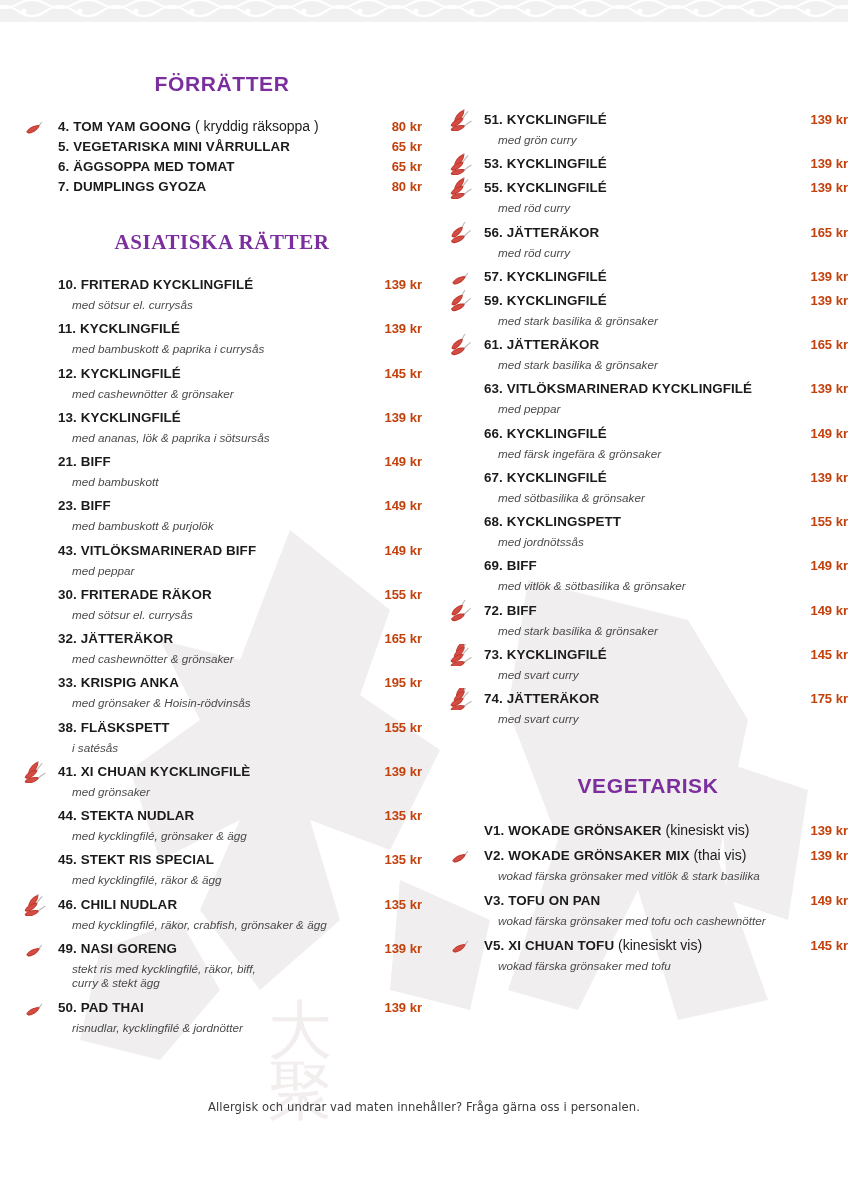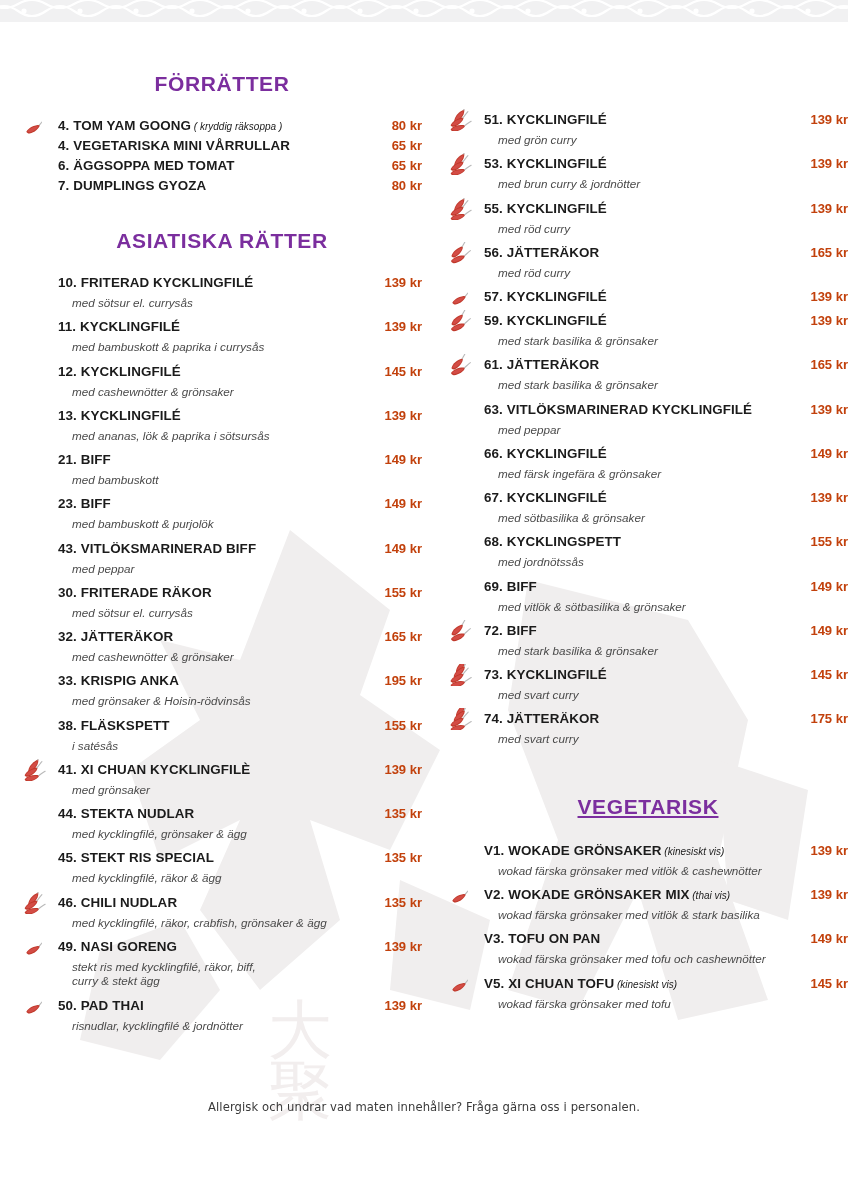--- a/index.html
+++ b/index.html
@@ -101,22 +101,21 @@
   }
   .item-name {
     font-size: 13.4px;
     font-weight: bold;
     color: #1b1b1b;
     letter-spacing: 0.1px;
     white-space: nowrap;
   }
   .item-name .paren {
     font-weight: normal;
-    font-style: italic;
-    font-size: 10px;
+    font-size: 14px;
     letter-spacing: 0;
   }
   .item-price {
     font-size: 13px;
     font-weight: bold;
     color: #c2410c;
     white-space: nowrap;
     padding-left: 10px;
   }
   .item-desc {
@@ -227,39 +226,39 @@
                 </g>
               </svg>
             </span>
             <div class="item-row">
               <span class="item-name">4. TOM YAM GOONG<span class="paren"> ( kryddig räksoppa )</span></span>
               <span class="item-price">80 kr</span>
             </div>
           </div>
           <div class="item gap-sm">
             <div class="item-row">
-              <span class="item-name">4. VEGETARISKA MINI VÅRRULLAR</span>
+              <span class="item-name">5. VEGETARISKA MINI VÅRRULLAR</span>
               <span class="item-price">65 kr</span>
             </div>
           </div>
           <div class="item gap-sm">
             <div class="item-row">
               <span class="item-name">6. ÄGGSOPPA MED TOMAT</span>
               <span class="item-price">65 kr</span>
             </div>
           </div>
           <div class="item gap-sm">
             <div class="item-row">
               <span class="item-name">7. DUMPLINGS GYOZA</span>
               <span class="item-price">80 kr</span>
             </div>
           </div>
         </div>
 
-      <div class="section-title" style="margin-top:36px; margin-bottom:22px;">ASIATISKA RÄTTER</div>
+      <div class="section-title" style="margin-top:36px; margin-bottom:22px;font-family:Liberation Serif, serif;">ASIATISKA RÄTTER</div>
 
       <div id="list-asiatiska">
           <div class="item">
             <div class="item-row">
               <span class="item-name">10. FRITERAD KYCKLINGFILÉ</span>
               <span class="item-price">139 kr</span>
             </div>
             <div class="item-desc">med sötsur el. currysås</div>
           </div>
           <div class="item">
@@ -482,21 +481,20 @@
                   <path d="M1.5 6.5 C5 3.2 11 2.4 16.5 4.2 C14.5 7.6 9 9.6 4 9.2 C2.8 9.1 1.8 8 1.5 6.5 Z" fill="#C0392B"></path>
                   <path d="M2.4 6.6 C5.4 4.3 10.4 3.6 15 4.9 C13 7 9 8.4 4.6 8.2 Z" fill="#D9534F" opacity="0.75"></path>
                   <path d="M15.8 4.2 C18.6 2.6 20.8 1.2 22.6 0.4" stroke="#b9b9b9" stroke-width="1.1" fill="none" stroke-linecap="round"></path>
                 </g>
               </svg>
             </span>
             <div class="item-row">
               <span class="item-name">53. KYCKLINGFILÉ</span>
               <span class="item-price">139 kr</span>
             </div>
-            <div class="item-desc">med brun curry &amp; jordnötter</div>
           </div>
           <div class="item">
             <span class="chili">
               <svg width="34" height="22" viewBox="0 0 34 22" xmlns="http://www.w3.org/2000/svg">
                 <g transform="translate(2,1) rotate(-40 9 5)">
                   <path d="M1.5 6.5 C5 3.2 11 2.4 16.5 4.2 C14.5 7.6 9 9.6 4 9.2 C2.8 9.1 1.8 8 1.5 6.5 Z" fill="#C0392B"></path>
                   <path d="M2.4 6.6 C5.4 4.3 10.4 3.6 15 4.9 C13 7 9 8.4 4.6 8.2 Z" fill="#D9534F" opacity="0.75"></path>
                   <path d="M15.8 4.2 C18.6 2.6 20.8 1.2 22.6 0.4" stroke="#b9b9b9" stroke-width="1.1" fill="none" stroke-linecap="round"></path>
                 </g>
                 <g transform="translate(0,7) rotate(-22 9 5)">
@@ -708,29 +706,28 @@
               </svg>
             </span>
             <div class="item-row">
               <span class="item-name">74. JÄTTERÄKOR</span>
               <span class="item-price">175 kr</span>
             </div>
             <div class="item-desc">med svart curry</div>
           </div>
         </div>
 
-      <div class="section-title" style="margin-top:48px; margin-bottom:24px;text-decoration:underline;">VEGETARISK</div>
+      <div class="section-title" style="margin-top:48px; margin-bottom:24px;">VEGETARISK</div>
 
       <div id="list-vegetarisk">
           <div class="item">
             <div class="item-row">
               <span class="item-name">V1. WOKADE GRÖNSAKER<span class="paren"> (kinesiskt vis)</span></span>
               <span class="item-price">139 kr</span>
             </div>
-            <div class="item-desc">wokad färska grönsaker med vitlök &amp; cashewnötter</div>
           </div>
           <div class="item">
             <span class="chili">
               <svg width="20" height="22" viewBox="0 0 20 22" xmlns="http://www.w3.org/2000/svg">
                 <g transform="translate(2,8) rotate(-18 9 5)">
                   <path d="M1.5 6.5 C5 3.2 11 2.4 16.5 4.2 C14.5 7.6 9 9.6 4 9.2 C2.8 9.1 1.8 8 1.5 6.5 Z" fill="#C0392B"></path>
                   <path d="M2.4 6.6 C5.4 4.3 10.4 3.6 15 4.9 C13 7 9 8.4 4.6 8.2 Z" fill="#D9534F" opacity="0.75"></path>
                   <path d="M15.8 4.2 C18.6 2.6 20.8 1.2 22.6 0.4" stroke="#b9b9b9" stroke-width="1.1" fill="none" stroke-linecap="round"></path>
                 </g>
               </svg>

